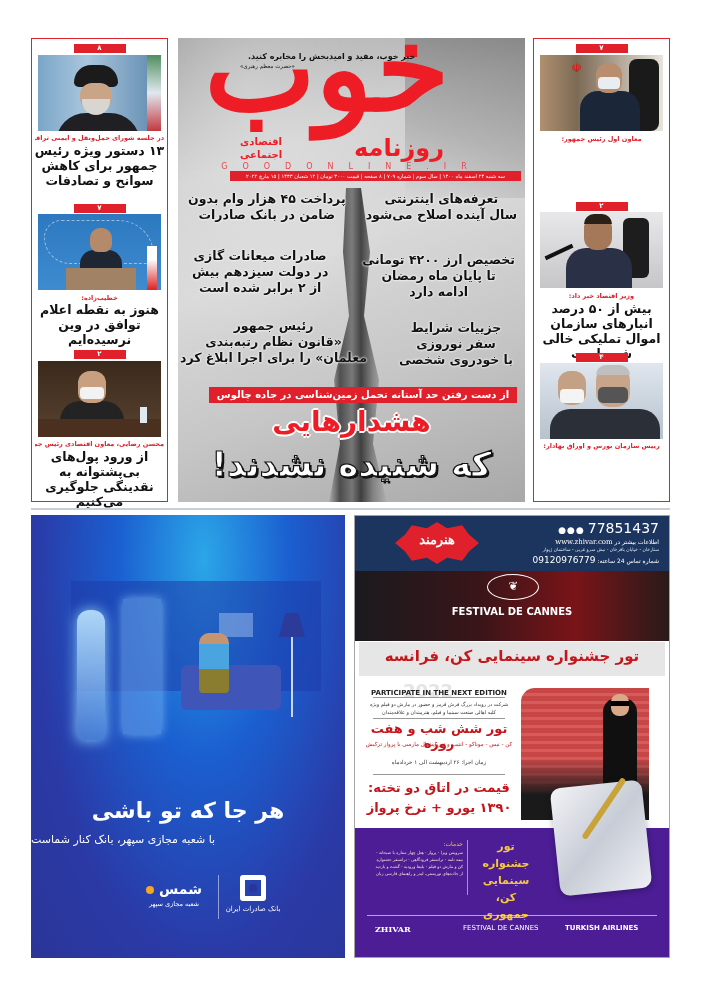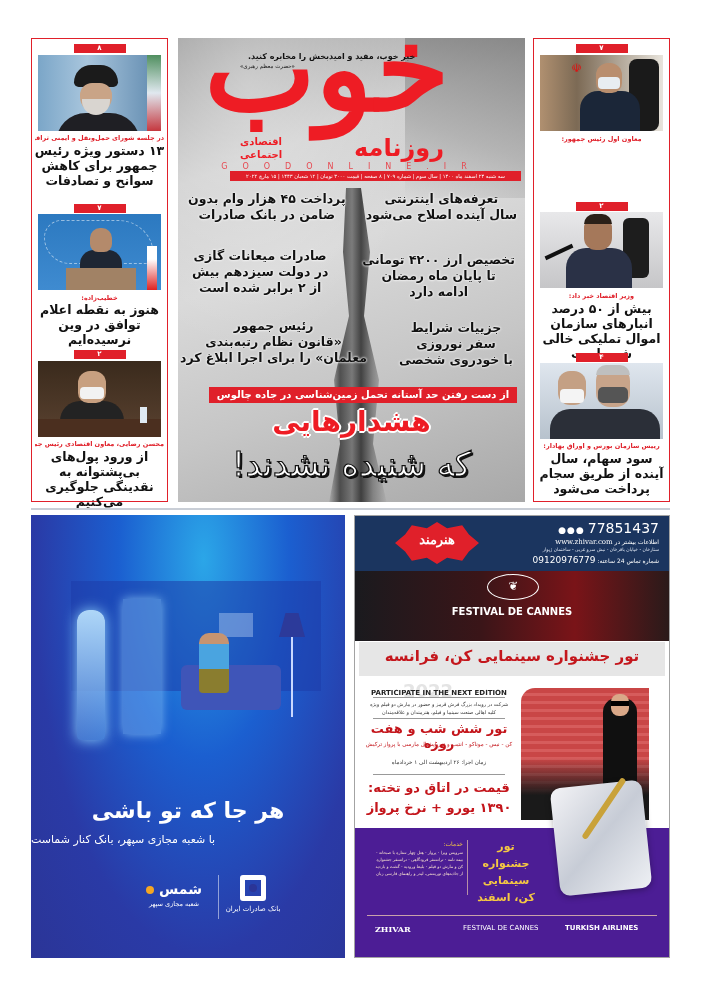--- a/index.html
+++ b/index.html
@@ -73,21 +73,21 @@
   .slogan-src { position:absolute; left: 62px; top: 25px; font-size: 5.5px; color:#222; white-space:nowrap; }
   .logo-big { position:absolute; left: 4px; top: -28px; width: 290px; text-align:center; font-family:"DejaVu Serif", serif; font-size: 118px; font-weight:bold; color:#ee1c24; line-height:1; direction:rtl; }
   .logo-rooz { position:absolute; left: 176px; top: 96px; font-size: 24px; font-weight:bold; color:#ee1c24; white-space:nowrap; }
   .logo-sub { position:absolute; left: 62px; top: 97px; font-size: 10px; font-weight:bold; color:#ee1c24; line-height:13px; text-align:center; }
   .goodonline { position:absolute; left: 8px; right: 8px; top: 124px; direction:ltr; text-align:center; color:#e74850; font-size: 8px; letter-spacing: 15px; }
   .dateline { position:absolute; left: 52px; right: 4px; top: 133px; height: 10px; background:#e0202a; color:#fff; font-size: 5.2px; line-height: 10px; text-align:center; white-space:nowrap; overflow:hidden; }
   .hl { position:absolute; font-size: 12.5px; font-weight:bold; color:#111; line-height: 16px; text-align:center; text-shadow: 0 0 3px #fff, 0 0 2px #fff; white-space:nowrap; }
   .banner-red { position:absolute; left: 31px; right: 8px; top: 349px; height: 16px; background:#e0202a; color:#fff; font-size: 10px; font-weight:bold; line-height: 16px; text-align:center; white-space:nowrap; }
   .main-hl-1 { position:absolute; left:0; right:0; top: 366px; text-align:center; color:#ee1c24; font-size: 28px; font-weight:bold; line-height: 36px;
     text-shadow: 2px 0 #fff, -2px 0 #fff, 0 2px #fff, 0 -2px #fff, 1px 1px #fff, -1px -1px #fff; }
-  .main-hl-2 { position:absolute; left:0; right:0; top: 404px; text-align:center; color:#fff; font-size: 34px; font-weight:normal; line-height: 44px;
+  .main-hl-2 { position:absolute; left:0; right:0; top: 404px; text-align:center; color:#fff; font-size: 34px; font-weight:bold; line-height: 44px;
     -webkit-text-stroke: 1.2px #111; text-shadow: 2px 2px 0 #111; }
 
   .divider { position:absolute; left: 31px; right: 31px; top: 508px; height: 2px; background:#c9ced6; }
 
   
   .bank-ad { position:absolute; left: 31px; top: 515px; width: 314px; height: 443px; overflow:hidden;
     background: radial-gradient(ellipse at 55% 10%, #2ba6e8 0%, #1b5fd0 35%, #2a3aa6 70%, #2b3597 100%); }
   .room-wall { position:absolute; left: 40px; top: 66px; width: 250px; height: 110px; background: rgba(30,60,170,.55); }
   .holo-man { position:absolute; left: 46px; top: 95px; width: 28px; height: 130px; background: linear-gradient(180deg, rgba(190,230,255,.9), rgba(120,200,255,.4)); border-radius: 12px 12px 4px 4px; box-shadow: 0 0 14px rgba(150,220,255,.9); }
   .holo-panel { position:absolute; left: 92px; top: 84px; width: 38px; height: 135px; background: rgba(150,210,255,.35); box-shadow: 0 0 10px rgba(160,220,255,.7); }
@@ -280,21 +280,20 @@
     <div class="page-tag" style="top:4px">۴</div>
     <div class="photo ph-saedi" style="top:14px">
       <div class="suit"></div>
         <div class="man1"></div>
         <div class="mask1"></div>
         <div class="man2"></div>
         <div class="hair2"></div>
         <div class="mask2"></div>
     </div>
     <div class="kicker" style="top:93px">رییس سازمان بورس و اوراق بهادار:</div>
-    <div class="story-title" style="top:102px">سود سهام، سال آینده از طریق سجام پرداخت می‌شود</div>
   </div>
 </div>
 
 <div class="divider"></div>
 
 <div class="bank-ad">
   <div class="room-wall"></div>
   <div class="holo-panel"></div>
   <div class="holo-man"></div>
   <div class="shelf"></div>
@@ -362,20 +361,20 @@
   <div class="red-footer">
     <div class="crystal">
         <div class="leaf"></div>
       </div>
     <div class="rf-services-title">خدمات:</div>
     <div class="rf-services">سرویس ویزا - پرواز - هتل چهار ستاره با صبحانه - بیمه نامه - ترانسفر فرودگاهی - ترانسفر جشنواره کن و مارش دو فیلم - بلیط ورودیه - گشت و بازدید از جاذبه‌های توریستی، لیدر و راهنمای فارسی زبان</div>
     <div class="rf-vline"></div>
     <div class="rf-headline">
       <div>تور جشنواره</div>
       <div>سینمایی</div>
-      <div>کن، اسفند</div>
+      <div>کن، جمهوری</div>
     </div>
     <div class="rf-hline"></div>
     <div class="brand brand-zhivar">ZHIVAR</div>
     <div class="brand brand-cannes">FESTIVAL DE CANNES</div>
     <div class="brand brand-turkish">TURKISH AIRLINES</div>
   </div>
 </div>
 
 </body></html>

